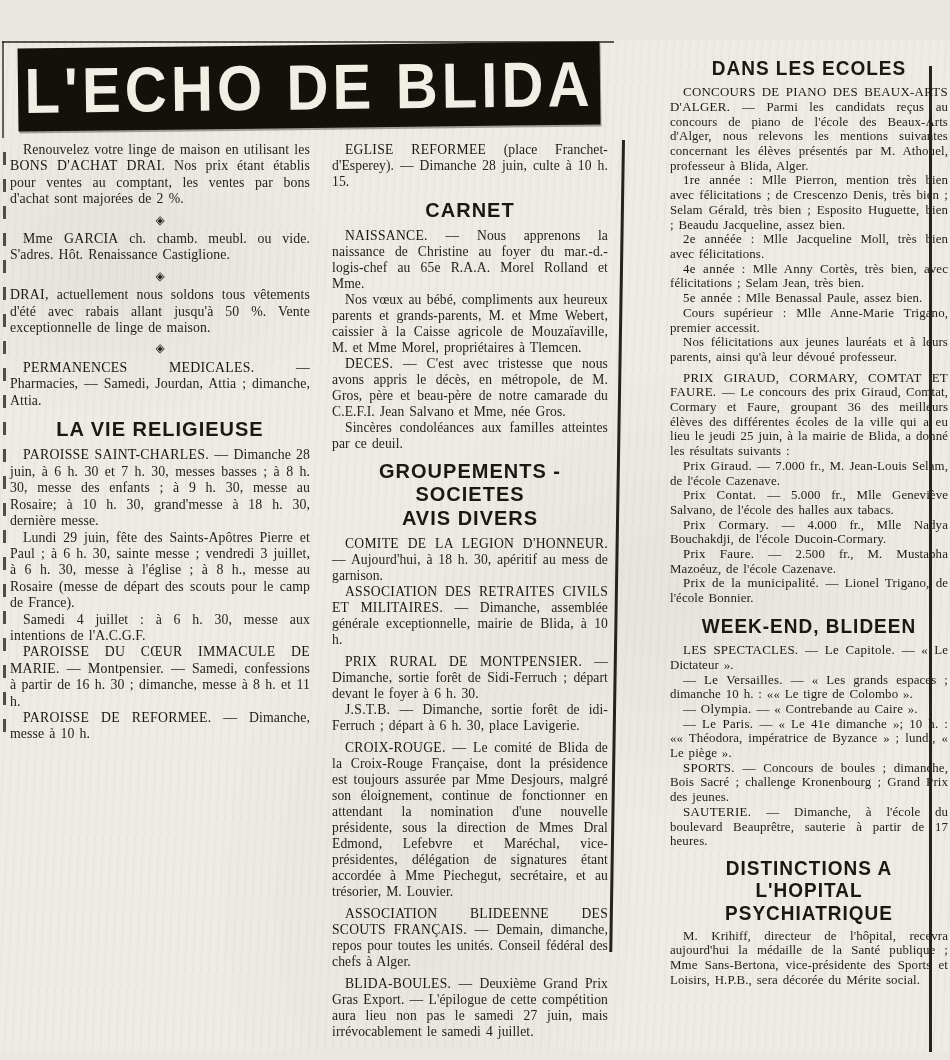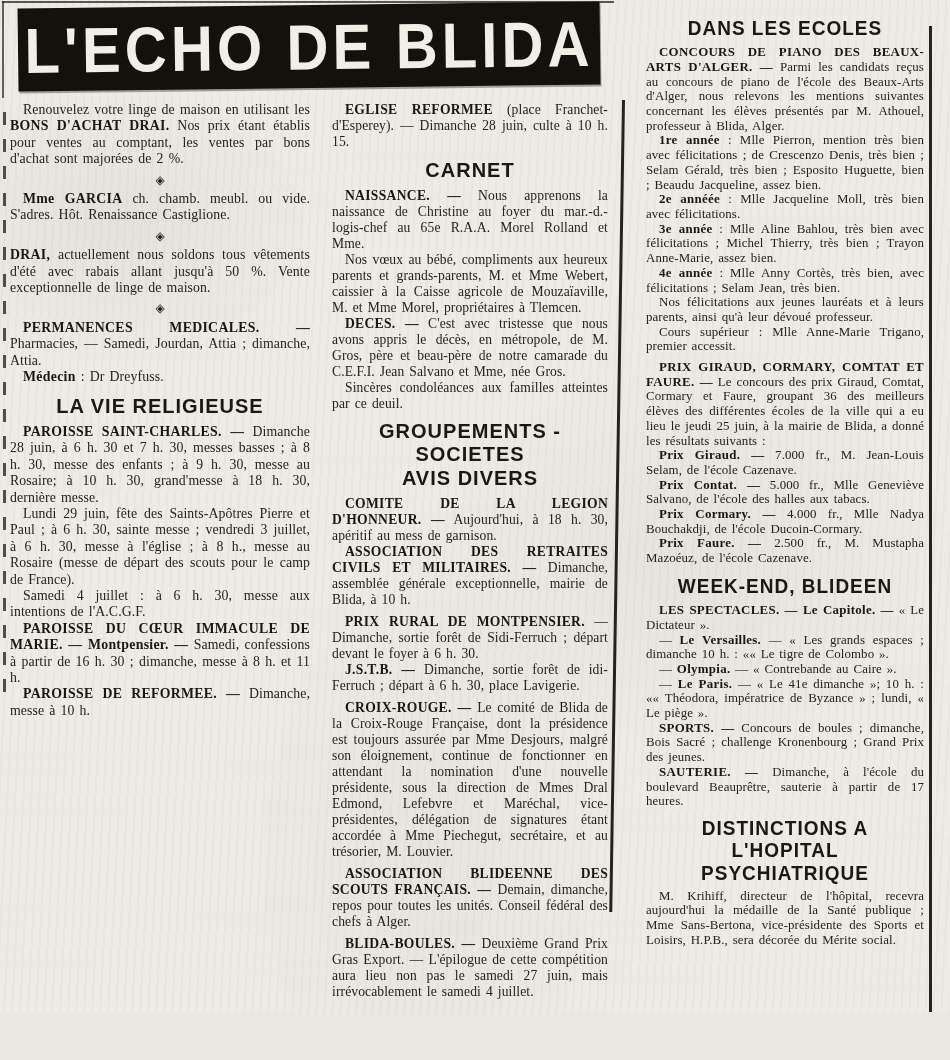--- a/index.html
+++ b/index.html
@@ -6,20 +6,21 @@
   .page {
     position:relative; width:950px; height:1012px; overflow:hidden;
     background-color:#edebe5;
     background-image:
       radial-gradient(ellipse 320px 220px at 12% 22%, rgba(110,104,92,.07), transparent 70%),
       radial-gradient(ellipse 420px 320px at 72% 55%, rgba(110,104,92,.06), transparent 70%),
       radial-gradient(ellipse 300px 500px at 45% 85%, rgba(110,104,92,.05), transparent 70%),
       repeating-linear-gradient(93deg, rgba(90,84,72,.03) 0 2px, transparent 2px 8px);
     font-family:"Liberation Serif", serif;
     color:#26221d;
+    margin-top:40px;
   }
   .masthead {
     position:absolute; left:18px; top:5px; width:582px; height:83px;
     background:#14110c; color:#f1eee5;
     display:flex; align-items:center; justify-content:center;
     transform:rotate(-0.7deg);
     box-shadow:1px 2px 0 rgba(20,17,12,.35);
   }
   .masthead .mh-text {
     font-family:"Liberation Sans", sans-serif; font-weight:bold;
@@ -31,26 +32,26 @@
   .rule-left {
     position:absolute; left:3px; top:112px; width:3px; height:580px;
     background:repeating-linear-gradient(to bottom, rgba(42,38,32,.8) 0 13px, transparent 13px 27px);
   }
   .rule-mid { position:absolute; left:622px; top:100px; width:3px; height:812px; background:#26221c; transform:rotate(0.9deg); transform-origin:top center; }
   .rule-right { position:absolute; left:929px; top:26px; width:3px; height:990px; background:#26221c; }
 
   .col { position:absolute; text-align:justify; }
   #col1 { left:10px;  top:102px; width:300px; font-size:13.8px; line-height:16.4px; }
   #col2 { left:332px; top:102px; width:276px; font-size:13.6px; line-height:16px; }
-  #col3 { left:646px; top:8px;  width:278px; font-size:12.9px; line-height:14.7px; }
+  #col3 { left:670px; top:8px;  width:278px; font-size:12.9px; line-height:14.7px; }
 
   .para { margin:0; text-indent:13px; letter-spacing:.1px; word-spacing:1.5px; }
   .para.noind { text-indent:0; }
   .para.sp { margin-top:6px; }
-  .para b { font-weight:bold; color:#1a1713; letter-spacing:.3px; }
+  .para b { font-weight:normal; color:#1a1713; letter-spacing:.3px; }
 
   .heading {
     font-family:"Liberation Sans", sans-serif; font-weight:bold;
     text-align:center; text-indent:0; color:#1b1814;
     font-size:20px; line-height:1.12; letter-spacing:1px;
     margin:9px 0 7px;
     transform:scaleY(1.05);
   }
   #col3 .heading { font-size:19px; margin:10px 0 6px; }
   .ornament { text-align:center; text-indent:0; font-size:12px; color:#2b2722; margin:4px 0 3px; }
@@ -71,21 +72,20 @@
   <div class="rule-right"></div>
 
   <div class="col" id="col1">
       <p class="para"><span>Renouvelez votre linge de maison en utilisant les </span><b>BONS D'ACHAT DRAI.</b><span> Nos prix étant établis pour ventes au comptant, les ventes par bons d'achat sont majorées de 2 %.</span></p>
       <div class="ornament">◈</div>
       <p class="para"><b>Mme GARCIA</b><span> ch. chamb. meubl. ou vide. S'adres. Hôt. Renaissance Castiglione.</span></p>
       <div class="ornament">◈</div>
       <p class="para noind"><b>DRAI,</b><span> actuellement nous soldons tous vêtements d'été avec rabais allant jusqu'à 50 %. Vente exceptionnelle de linge de maison.</span></p>
       <div class="ornament">◈</div>
       <p class="para"><b>PERMANENCES MEDICALES. —</b><span> Pharmacies, — Samedi, Jourdan, Attia ; dimanche, Attia.</span></p>
-      <p class="para"><b>Médecin</b><span> : Dr Dreyfuss.</span></p>
       <div class="heading">
         <div>LA VIE RELIGIEUSE</div>
       </div>
       <p class="para"><b>PAROISSE SAINT-CHARLES. —</b><span> Dimanche 28 juin, à 6 h. 30 et 7 h. 30, messes basses ; à 8 h. 30, messe des enfants ; à 9 h. 30, messe au Rosaire; à 10 h. 30, grand'messe à 18 h. 30, dernière messe.</span></p>
       <p class="para"><span>Lundi 29 juin, fête des Saints-Apôtres Pierre et Paul ; à 6 h. 30, sainte messe ; vendredi 3 juillet, à 6 h. 30, messe à l'église ; à 8 h., messe au Rosaire (messe de départ des scouts pour le camp de France).</span></p>
       <p class="para"><span>Samedi 4 juillet : à 6 h. 30, messe aux intentions de l'A.C.G.F.</span></p>
       <p class="para"><b>PAROISSE DU CŒUR IMMACULE DE MARIE. — Montpensier. —</b><span> Samedi, confessions à partir de 16 h. 30 ; dimanche, messe à 8 h. et 11 h.</span></p>
       <p class="para"><b>PAROISSE DE REFORMEE. —</b><span> Dimanche, messe à 10 h.</span></p>
     </div>
   <div class="col" id="col2">
@@ -109,29 +109,30 @@
       <p class="para sp"><b>ASSOCIATION BLIDEENNE DES SCOUTS FRANÇAIS. —</b><span> Demain, dimanche, repos pour toutes les unités. Conseil fédéral des chefs à Alger.</span></p>
       <p class="para sp"><b>BLIDA-BOULES. —</b><span> Deuxième Grand Prix Gras Export. — L'épilogue de cette compétition aura lieu non pas le samedi 27 juin, mais irrévocablement le samedi 4 juillet.</span></p>
     </div>
   <div class="col" id="col3">
       <div class="heading">
         <div>DANS LES ECOLES</div>
       </div>
       <p class="para"><b>CONCOURS DE PIANO DES BEAUX-ARTS D'ALGER. —</b><span> Parmi les candidats reçus au concours de piano de l'école des Beaux-Arts d'Alger, nous relevons les mentions suivantes concernant les élèves présentés par M. Athouel, professeur à Blida, Alger.</span></p>
       <p class="para"><b>1re année</b><span> : Mlle Pierron, mention très bien avec félicitations ; de Crescenzo Denis, très bien ; Selam Gérald, très bien ; Esposito Huguette, bien ; Beaudu Jacqueline, assez bien.</span></p>
       <p class="para"><b>2e annéée</b><span> : Mlle Jacqueline Moll, très bien avec félicitations.</span></p>
-      <p class="para"><b>3e année</b><span> : Mlle Aline Bahlou, très bien avec félicitations ; Michel Thierry, très bien ; Trayon Anne-Marie, assez bien.</span></p>
       <p class="para"><b>4e année</b><span> : Mlle Anny Cortès, très bien, avec félicitations ; Selam Jean, très bien.</span></p>
+      <p class="para"><b>5e année</b><span> : Mlle Benassal Paule, assez bien.</span></p>
+      <p class="para"><span>Cours supérieur : Mlle Anne-Marie Trigano, premier accessit.</span></p>
       <p class="para"><span>Nos félicitations aux jeunes lauréats et à leurs parents, ainsi qu'à leur dévoué professeur.</span></p>
-      <p class="para"><span>Cours supérieur : Mlle Anne-Marie Trigano, premier accessit.</span></p>
       <p class="para sp"><b>PRIX GIRAUD, CORMARY, COMTAT ET FAURE. —</b><span> Le concours des prix Giraud, Comtat, Cormary et Faure, groupant 36 des meilleurs élèves des différentes écoles de la ville qui a eu lieu le jeudi 25 juin, à la mairie de Blida, a donné les résultats suivants :</span></p>
       <p class="para"><b>Prix Giraud. —</b><span> 7.000 fr., M. Jean-Louis Selam, de l'école Cazenave.</span></p>
       <p class="para"><b>Prix Contat. —</b><span> 5.000 fr., Mlle Geneviève Salvano, de l'école des halles aux tabacs.</span></p>
       <p class="para"><b>Prix Cormary. —</b><span> 4.000 fr., Mlle Nadya Bouchakdji, de l'école Ducoin-Cormary.</span></p>
       <p class="para"><b>Prix Faure. —</b><span> 2.500 fr., M. Mustapha Mazoéuz, de l'école Cazenave.</span></p>
+      <p class="para"><b>Prix de la municipalité. —</b><span> Lionel Trigano, de l'école Bonnier.</span></p>
       <div class="heading">
         <div>WEEK-END, BLIDEEN</div>
       </div>
       <p class="para"><b>LES SPECTACLES. — Le Capitole. —</b><span> « Le Dictateur ».</span></p>
       <p class="para"><span>— </span><b>Le Versailles.</b><span> — « Les grands espaces ; dimanche 10 h. : «« Le tigre de Colombo ».</span></p>
       <p class="para"><span>— </span><b>Olympia.</b><span> — « Contrebande au Caire ».</span></p>
       <p class="para"><span>— </span><b>Le Paris.</b><span> — « Le 41e dimanche »; 10 h. : «« Théodora, impératrice de Byzance » ; lundi, « Le piège ».</span></p>
       <p class="para"><b>SPORTS. —</b><span> Concours de boules ; dimanche, Bois Sacré ; challenge Kronenbourg ; Grand Prix des jeunes.</span></p>
       <p class="para"><b>SAUTERIE. —</b><span> Dimanche, à l'école du boulevard Beauprêtre, sauterie à partir de 17 heures.</span></p>
       <div class="heading">

